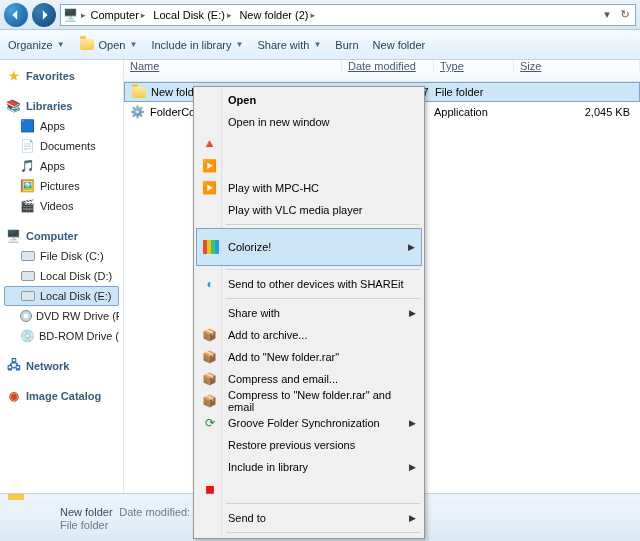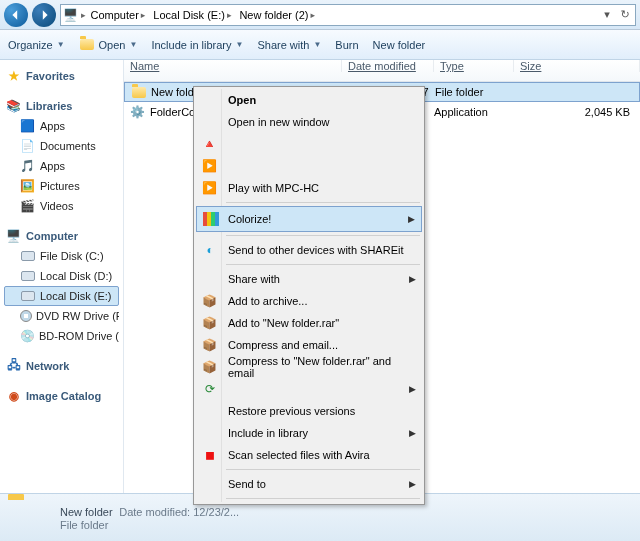--- a/index.html
+++ b/index.html
@@ -52,21 +52,21 @@
 .status .big-ico .ico-folder{ width:42px; height:32px; }
 .status .big-ico .ico-folder::before{width:16px;height:6px;top:-6px;}
 .status-text { color:#3a4a5a; }
 .status-text .title { font-size:12px; }
 .status-text .sub { color:#6a7a8a; }
 
 
 .ctx { position:absolute; left:193px; top:86px; width:232px; background:#f0f0f0; border:1px solid #979797; box-shadow:2px 2px 4px rgba(0,0,0,0.25); padding:2px; }
 .ctx-gutter { position:absolute; left:2px; top:2px; bottom:2px; width:26px; background:#f0f0f0; border-right:1px solid #e0e0e0; }
 .ctx-item { position:relative; height:22px; display:flex; align-items:center; padding-left:32px; padding-right:18px; cursor:pointer; }
-.ctx-item:hover, .ctx-item.hover { background:#e5f1fb; border:1px solid #7da2ce; padding-left:31px; padding-right:17px; height:26px; }
+.ctx-item:hover, .ctx-item.hover { background:#e5f1fb; border:1px solid #7da2ce; padding-left:31px; padding-right:17px; height:38px; }
 .ctx-item.hover { background:#cde6f7; }
 .ctx-sep { height:1px; background:#d0d0d0; margin:3px 2px 3px 30px; }
 .ctx-ico { position:absolute; left:6px; width:16px; height:16px; display:flex; align-items:center; justify-content:center; font-size:12px; }
 .ctx-arrow { position:absolute; right:6px; font-size:9px; color:#333; }
 
 .ico-colorize { display:flex; }
 .ico-colorize span{width:4px;height:14px;}
 </style>
 </head>
 <body>
@@ -258,20 +258,21 @@
   <div class="ctx-item">
       <span class="ctx-ico">🔺</span>
     </div>
   <div class="ctx-item">
       <span class="ctx-ico">▶️</span>
     </div>
   <div class="ctx-item">
       <span class="ctx-ico">▶️</span>
       <span>Play with MPC-HC</span>
     </div>
+  <div class="ctx-item">Play with VLC media player</div>
   <div class="ctx-sep"></div>
   <div class="ctx-item hover">
       <span class="ctx-ico ico-colorize">
         <span style="background:#e74c3c"></span>
         <span style="background:#f1c40f"></span>
         <span style="background:#2ecc71"></span>
         <span style="background:#3498db"></span>
       </span>
       <span>Colorize!</span>
       <span class="ctx-arrow">▶</span>
@@ -297,30 +298,30 @@
   <div class="ctx-item">
       <span class="ctx-ico">📦</span>
       <span>Compress and email...</span>
     </div>
   <div class="ctx-item">
       <span class="ctx-ico">📦</span>
       <span>Compress to "New folder.rar" and email</span>
     </div>
   <div class="ctx-item">
       <span class="ctx-ico" style="color:#2a8a3a">⟳</span>
+      <span>Groove Folder Synchronization</span>
       <span class="ctx-arrow">▶</span>
     </div>
   <div class="ctx-item">Restore previous versions</div>
   <div class="ctx-item">
       <span>Include in library</span>
       <span class="ctx-arrow">▶</span>
     </div>
   <div class="ctx-item">
       <span class="ctx-ico" style="color:#e11">◼</span>
-      <span>Scan selected files with Avira</span>
     </div>
   <div class="ctx-sep"></div>
   <div class="ctx-item">
       <span>Send to</span>
       <span class="ctx-arrow">▶</span>
     </div>
   <div class="ctx-sep"></div>
 
 </div>
 

